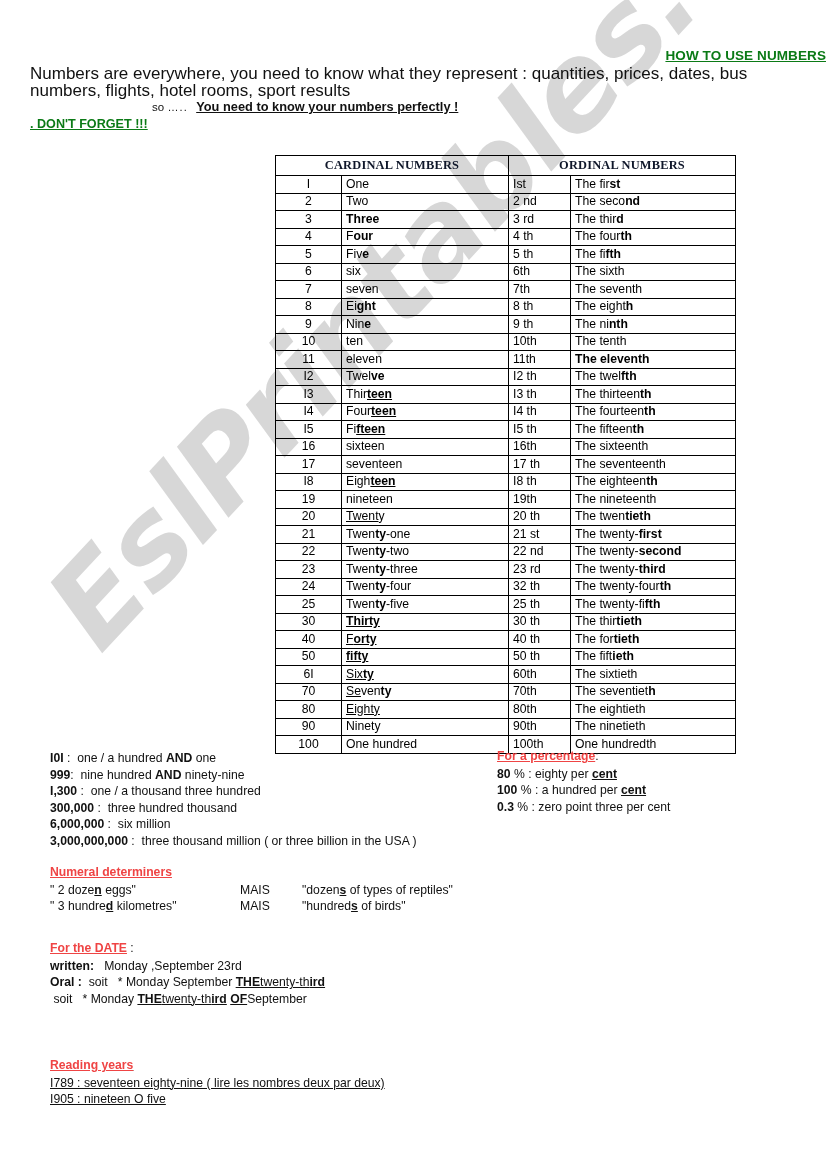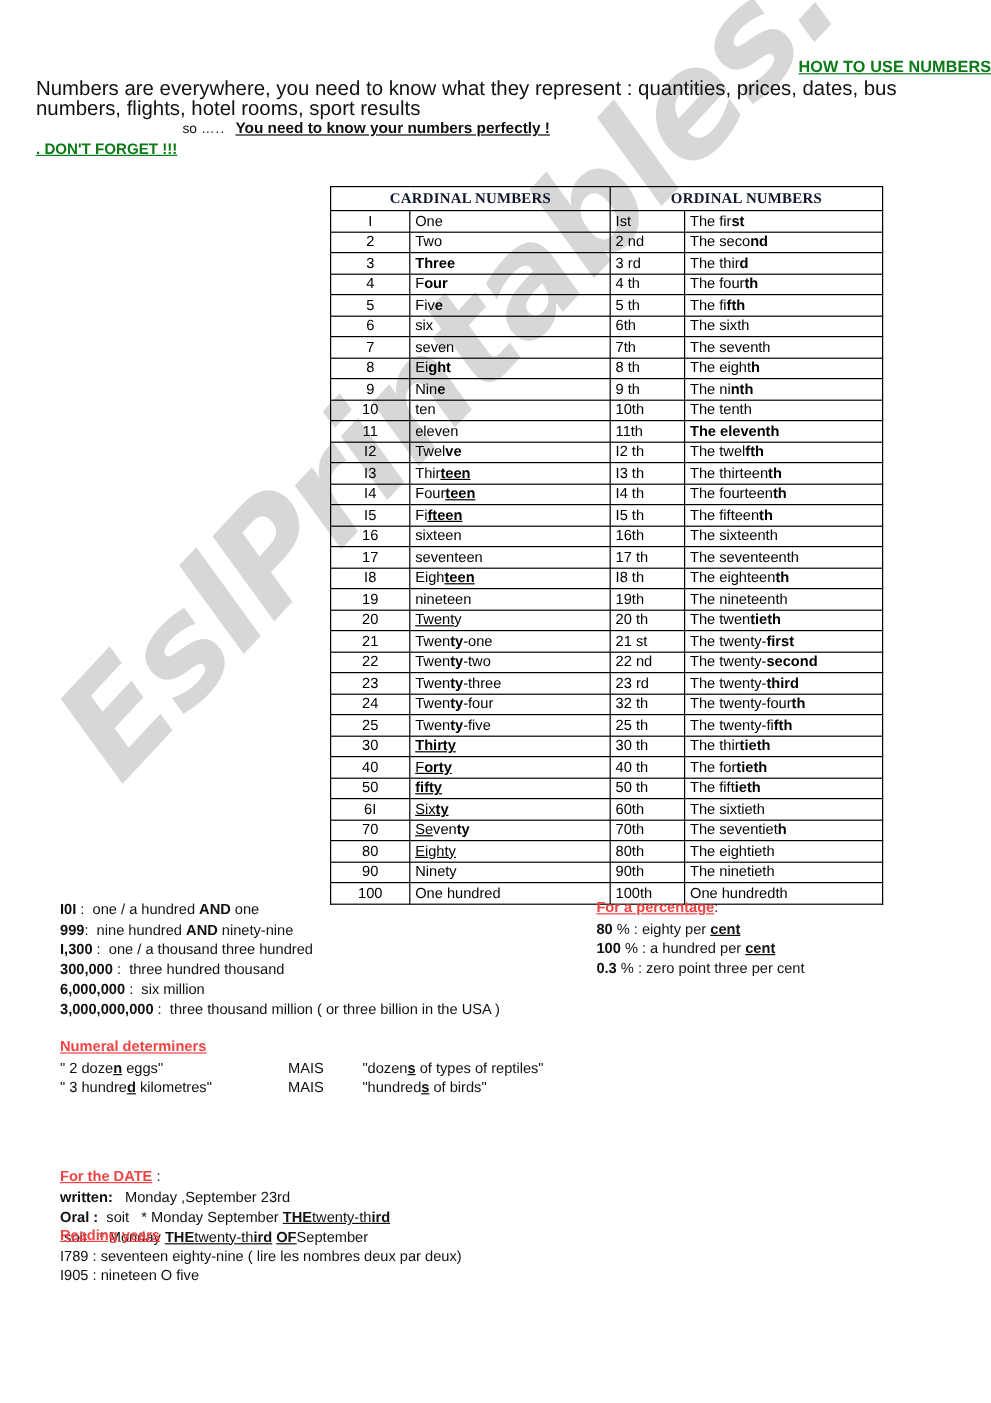--- a/index.html
+++ b/index.html
@@ -160,25 +160,25 @@
   }
   .pct { left: 497px; top: 748px; }
   .pct .row { white-space: nowrap; }
   .pct .lhs { font-weight: bold; }
 
   .determiners { left: 50px; top: 864px; }
   .determiners .row { white-space: nowrap; }
   .determiners .c1 { display: inline-block; width: 190px; }
   .determiners .c2 { display: inline-block; width: 62px; }
 
-  .date-block { left: 50px; top: 972px; }
+  .date-block { left: 50px; top: 940px; }
   .date-block .row { white-space: nowrap; }
   .date-block .lab { font-weight: bold; }
 
-  .years-block { left: 50px; top: 1021px; }
+  .years-block { left: 50px; top: 1057px; text-decoration: underline; }
   .years-block .row { white-space: nowrap; }
 
   b.u { text-decoration: underline; }
   u { text-decoration: underline; }
 </style>
 </head>
 <body>
 
 <div class="page">
 

